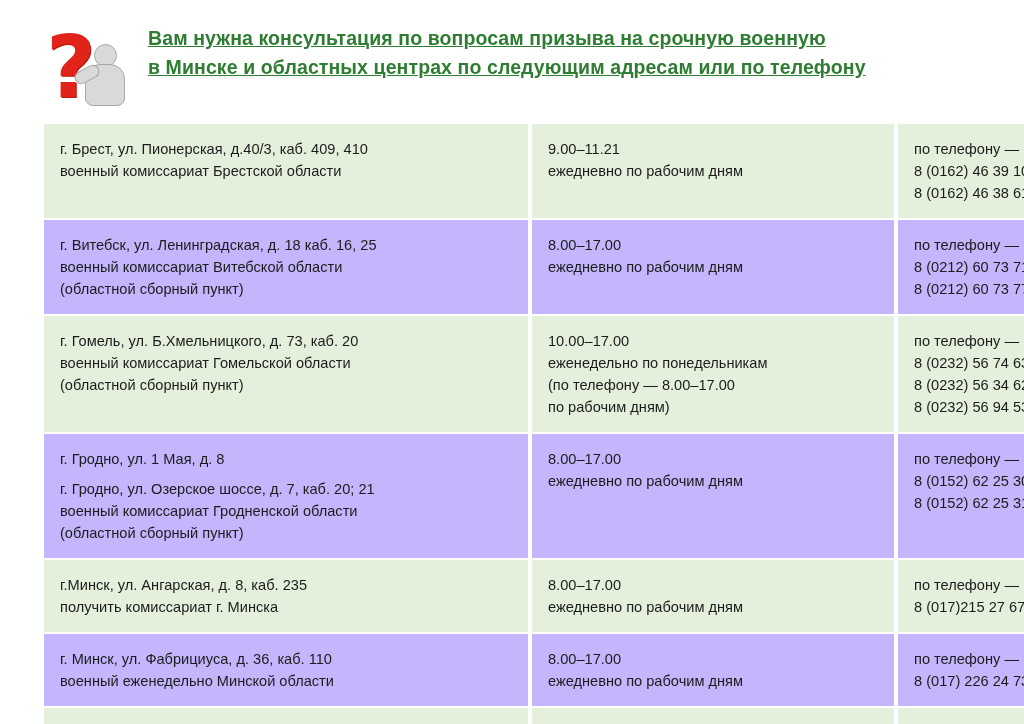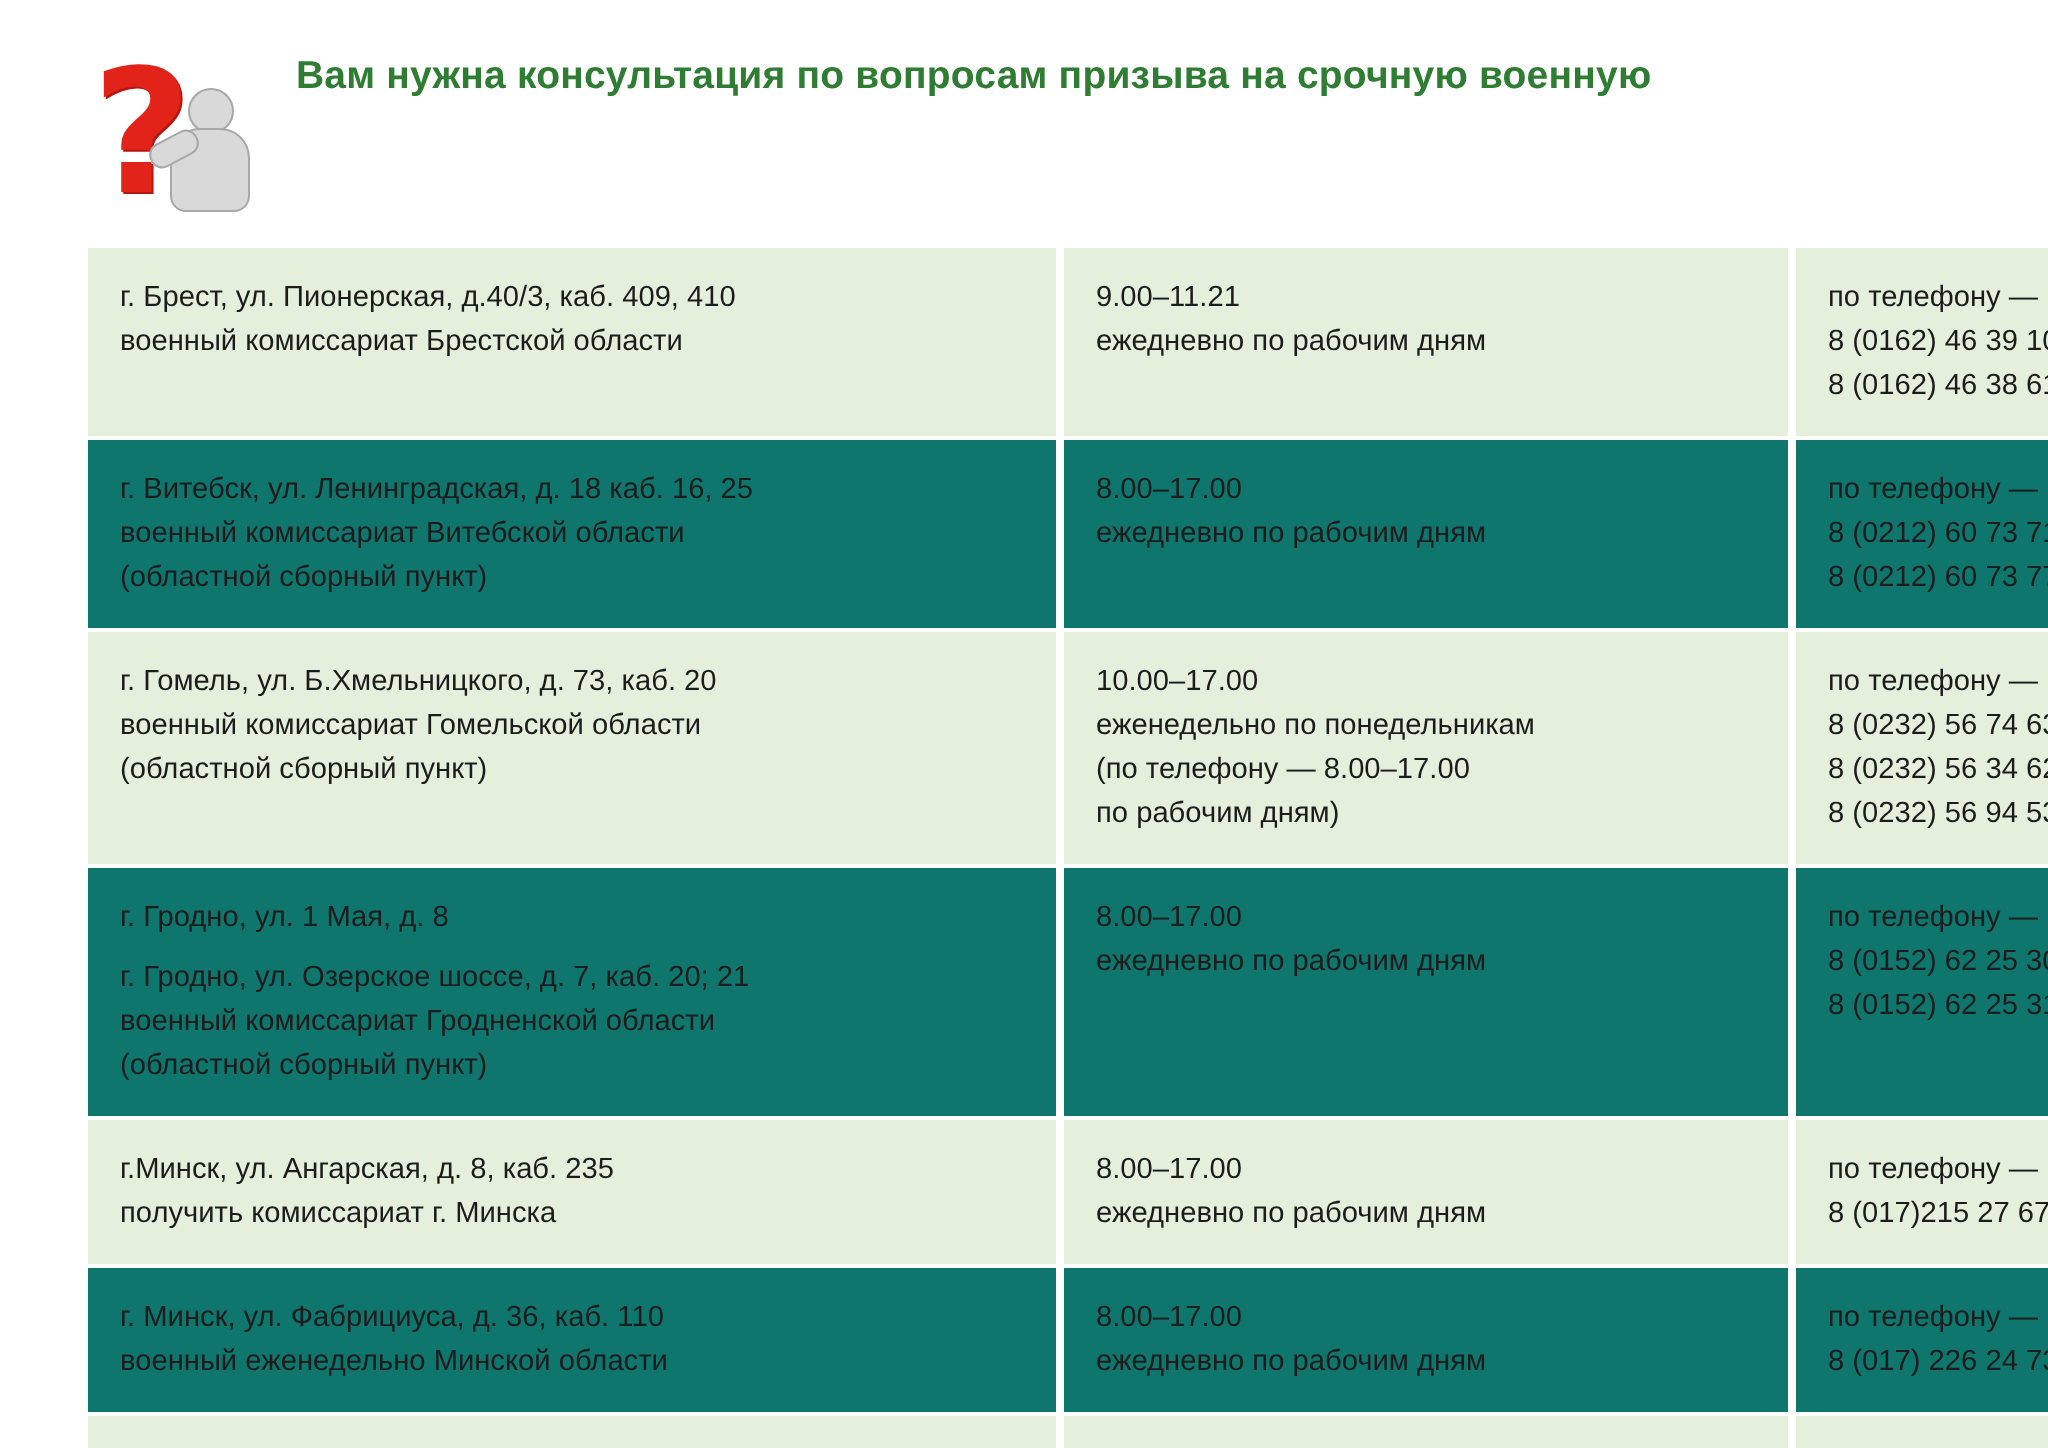--- a/index.html
+++ b/index.html
@@ -84,20 +84,21 @@
     transform: rotate(-28deg);
   }
   .headline {
     flex: 1;
     padding-left: 12px;
     color: #2e7d32;
     font-weight: bold;
     font-size: 19.5px;
     line-height: 29px;
     letter-spacing: 0.1px;
+    text-decoration: underline;
   }
   .headline div { white-space: nowrap; }
 
   
   .table-wrap {
     padding: 0 40px 0 44px;
     box-sizing: border-box;
   }
   table.info {
     width: 940px;
@@ -113,21 +114,21 @@
     border-top: 2px solid #ffffff;
     border-bottom: 2px solid #ffffff;
     border-right: 4px solid #ffffff;
   }
   table.info td:last-child { border-right: none; }
   .col-addr { width: 452px; }
   .col-time { width: 330px; }
   .col-phone { width: 158px; }
 
   .row-a td { background: #e4f0dc; }
-  .row-b td { background: #0f766e; }
+  .row-b td { background: #c4b5fd; }
 
   .cell-line { display: block; }
   .cell-line.spacer { height: 8px; }
   .phone-head { display: block; }
 </style>
 </head>
 <body>
 
 <div class="page">
 
@@ -135,20 +136,21 @@
     <div class="mascot">
       <div class="qmark">?</div>
       <div class="person">
         <div class="p-head"></div>
         <div class="p-body"></div>
         <div class="p-arm"></div>
       </div>
     </div>
     <div class="headline">
       <div>Вам нужна консультация по вопросам призыва на срочную военную</div>
+      <div>в Минске и областных центрах по следующим адресам или по телефону</div>
     </div>
   </div>
 
   <div class="table-wrap">
     <table class="info">
       <tbody>
 
         <tr class="row-a">
           <td class="col-addr">
             <span class="cell-line">г. Брест, ул. Пионерская, д.40/3, каб. 409, 410</span>

